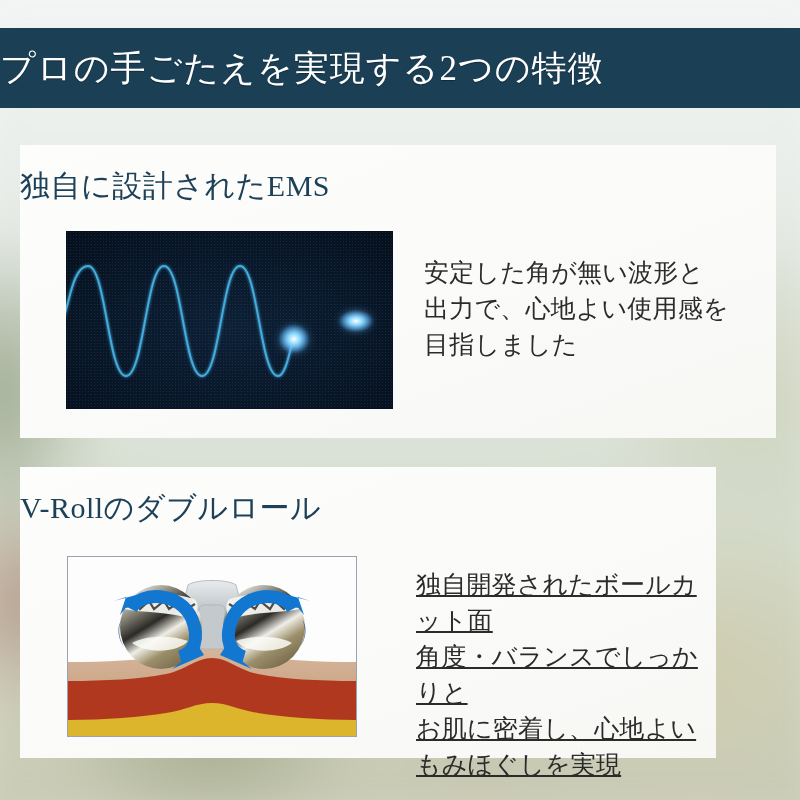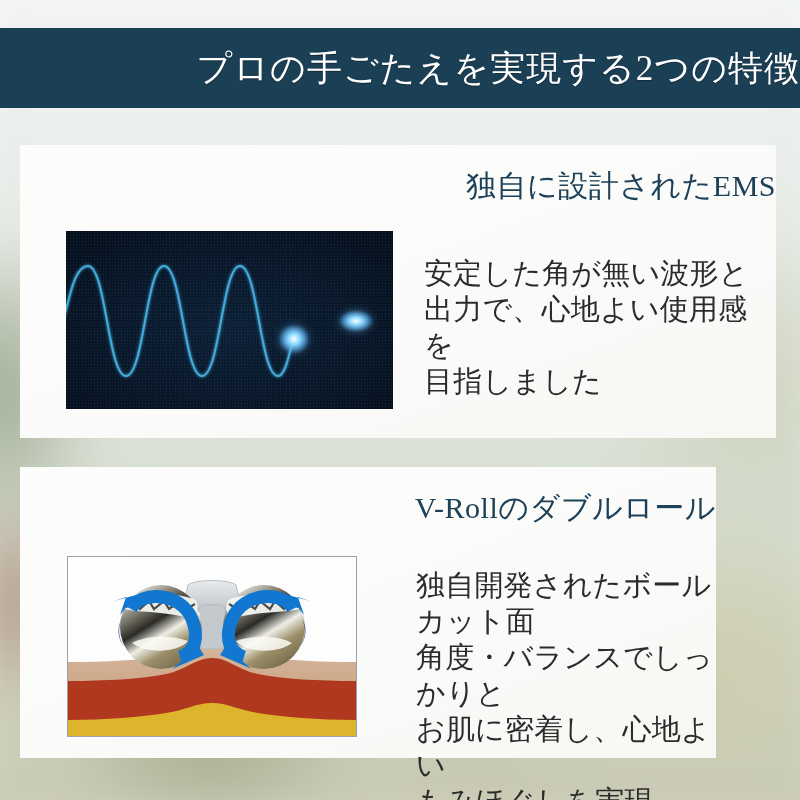--- a/index.html
+++ b/index.html
@@ -51,21 +51,21 @@
   
   .header-band {
     position: absolute;
     left: 0;
     top: 28px;
     width: 800px;
     height: 80px;
     background: #1b4056;
     display: flex;
     align-items: center;
-    justify-content: flex-end;
+    justify-content: flex-start;
   }
 
   .header-title {
     color: #ffffff;
     font-size: 35px;
     letter-spacing: 1px;
     font-weight: 400;
     line-height: 1;
     text-shadow: 0 1px 1px rgba(0,0,0,0.35);
     white-space: nowrap;
@@ -79,32 +79,32 @@
   }
 
   #card-ems  { left: 20px; top: 145px; width: 756px; height: 293px; }
   #card-roll { left: 20px; top: 467px; width: 696px; height: 291px; }
 
   .card-title {
     position: absolute;
     left: 0;
     top: 26px;
     width: 100%;
-    text-align: right;
+    text-align: left;
     color: #1d4158;
     font-size: 30px;
     line-height: 1;
     letter-spacing: 0.5px;
     white-space: nowrap;
   }
 
   .card-body {
     position: absolute;
     color: #2b2b2b;
-    font-size: 29px;
+    font-size: 25px;
     line-height: 36px;
     letter-spacing: 0.2px;
     white-space: pre-line;
   }
 
   #ems-body  { left: 404px; top: 255px - 145px; }
   #roll-body { left: 396px; }
 
   
   .figure {
@@ -277,19 +277,19 @@
           <path d="M225,52 C216,34 176,34 164,62 C156,82 162,96 176,100"></path>
         </g>
         <polygon points="184,112 164,96 166,76 152,98" fill="#1277d1"></polygon>
         <polygon points="220,38 236,58 230,40 242,44" fill="#1277d1"></polygon>
 
         <path d="M54,62 C48,70 50,82 56,90 C50,80 50,70 54,62 Z" fill="#12327f" opacity="0.7"></path>
         <path d="M234,62 C240,70 238,82 232,90 C238,80 238,70 234,62 Z" fill="#12327f" opacity="0.7"></path>
       </svg>
     </div>
 
-    <div class="card-body" id="roll-body" style="left:396px; top:100px;">独自開発されたボールカット面
+    <div class="card-body" id="roll-body" style="left:396px; top:100px;text-decoration:underline;">独自開発されたボールカット面
 角度・バランスでしっかりと
 お肌に密着し、心地よい
 もみほぐしを実現</div>
   </div>
 
 </div>
 
 </body></html>

